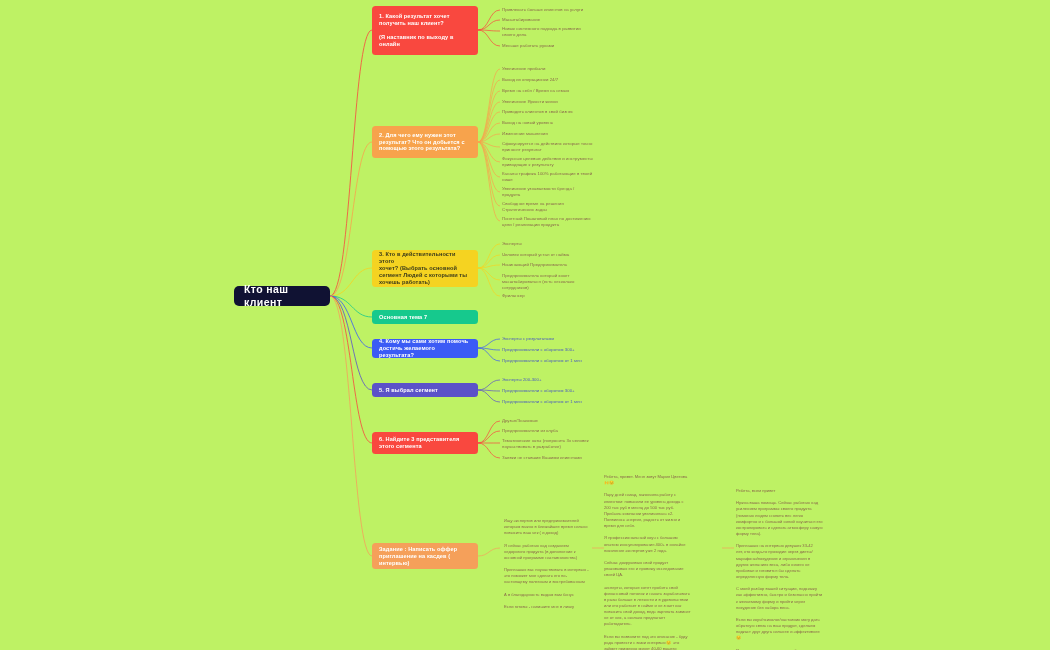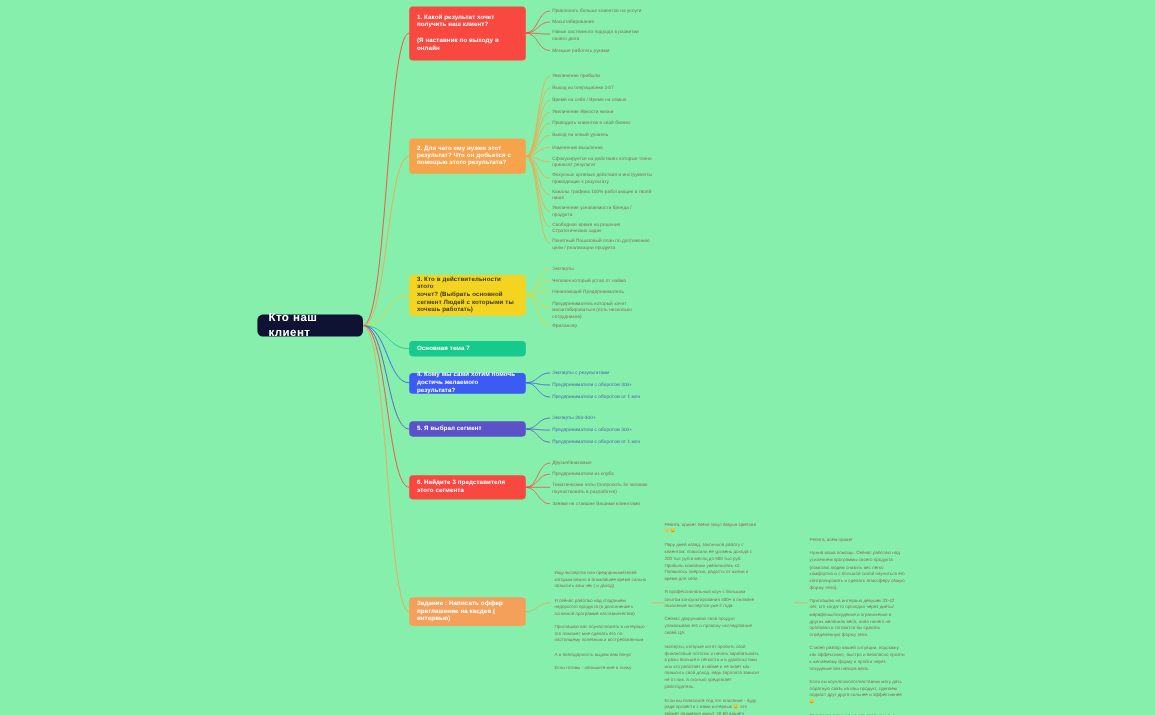--- a/index.html
+++ b/index.html
@@ -5,21 +5,21 @@
   html, body {
     margin: 0; padding: 0;
     width: 1050px; height: 650px;
     background: #ffffff;
     font-family: "Liberation Sans", sans-serif;
     overflow: hidden;
   }
   #canvas {
     position: relative;
     width: 1050px; height: 650px;
-    background: #86efac;
+    background: #bef264;
   }
   #links {
     position: absolute; left: 0; top: 0;
     width: 1050px; height: 650px;
     pointer-events: none;
   }
   .node {
     position: absolute;
     box-sizing: border-box;
     border-radius: 4px;

